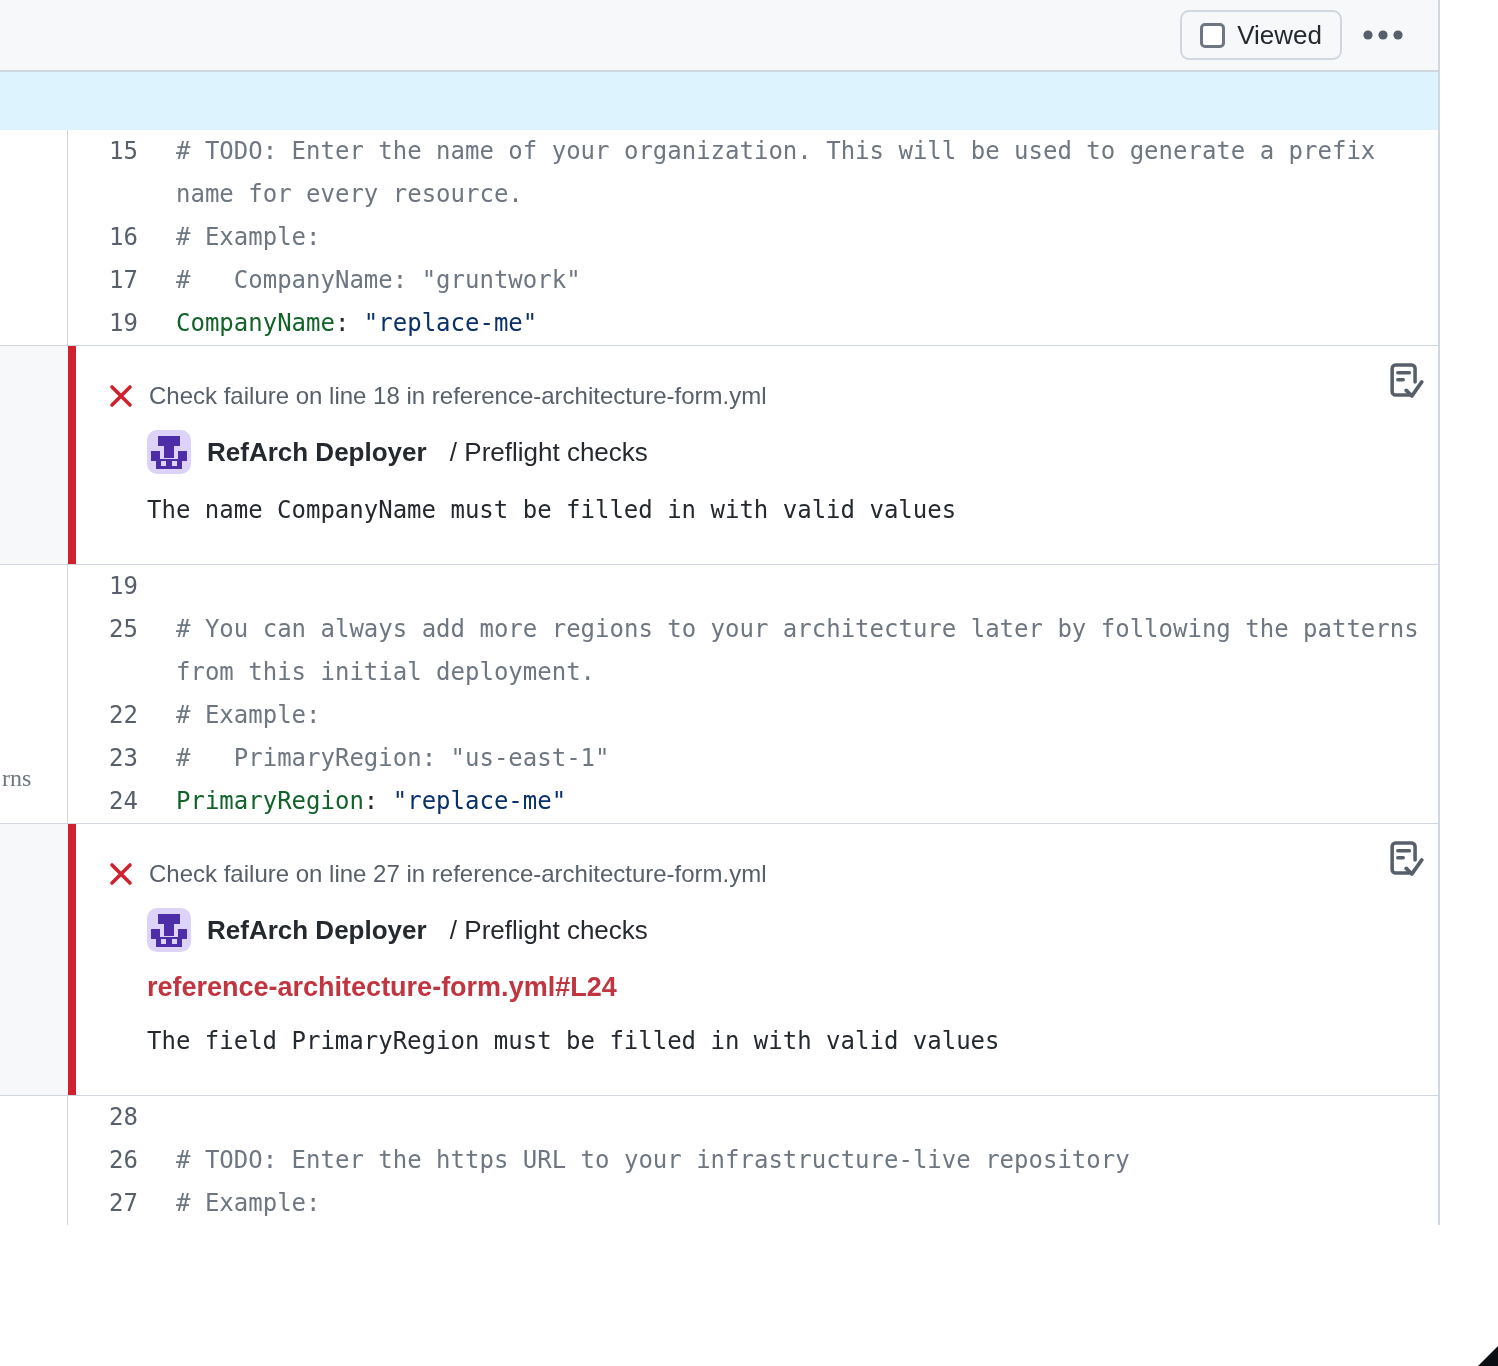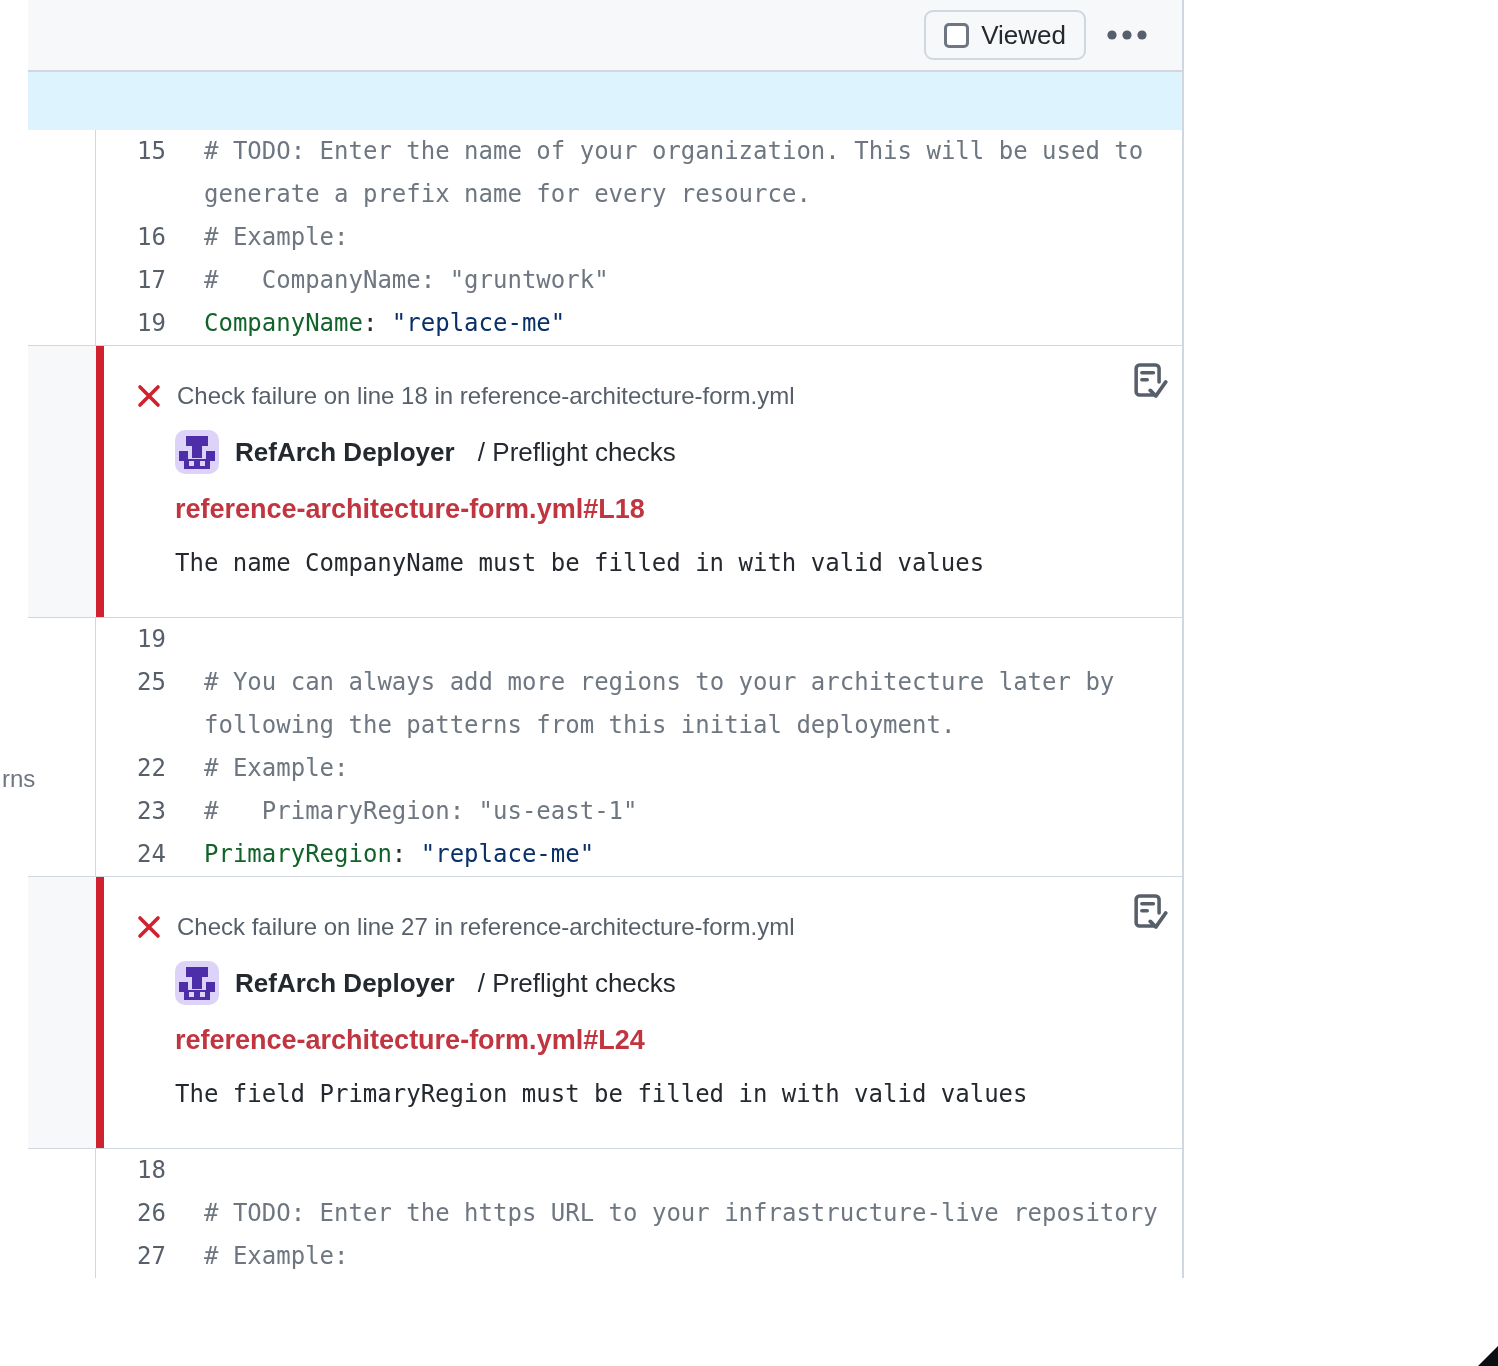--- a/index.html
+++ b/index.html
@@ -5,21 +5,21 @@
   * { box-sizing: border-box; }
   html,body { margin:0; padding:0; }
   body {
     width:1498px; height:1366px; overflow:hidden; position:relative;
     background:#ffffff;
     font-family:"Liberation Sans", sans-serif;
     -webkit-font-smoothing:antialiased;
   }
 
   
-  .card { width:1156px; border-right:2px solid #d0d7de; background:#404040;margin-left:28px; }
+  .card { width:1440px; border-right:2px solid #d0d7de; background:#404040; }
 
   
   .file-header {
     height:72px; background:#f6f8fa; border-bottom:2px solid #d0d7de;
     display:flex; align-items:center; justify-content:flex-end;
     gap:14px; padding-right:28px;
   }
   .viewed-btn {
     display:flex; align-items:center; gap:12px;
     height:50px; padding:0 18px;
@@ -72,21 +72,21 @@
   .ann-link-row { line-height:1; }
   .ann-msg {
     margin-left:40px; font-family:"DejaVu Sans Mono", monospace;
     font-size:24px; color:#24292f; white-space:pre-wrap;
   }
   .ann-action { position:absolute; top:14px; right:14px; background:none; border:none; padding:0; cursor:pointer; }
 
   
   .left-pane-fragment {
     position:absolute; left:2px; top:757px;
-    font-family:Liberation Sans, sans-serif; font-size:24px; line-height:43px;
+    font-family:Liberation Serif, serif; font-size:24px; line-height:43px;
     color:#6e7781;
     text-align:center;
   }
 
   .mouse-cursor { position:absolute; right:0; bottom:0; }
 </style>
 </head>
 <body>
 
 <div class="card">
@@ -146,23 +146,20 @@
           <rect x="17" y="14" width="10" height="14" fill="#4d2da8"></rect>
           <rect x="4" y="21" width="9" height="10" fill="#4d2da8"></rect>
           <rect x="31" y="21" width="9" height="10" fill="#4d2da8"></rect>
           <rect x="9" y="29" width="26" height="10" fill="#4d2da8"></rect>
           <rect x="14" y="31" width="5" height="5" fill="#ddd3f8"></rect>
           <rect x="25" y="31" width="5" height="5" fill="#ddd3f8"></rect>
         </svg>
         <span class="app-name">RefArch Deployer</span>
         <span class="check-name"> / Preflight checks</span>
       </div>
-      <div class="ann-link-row">
-        <a class="ann-link">reference-architecture-form.yml#L18</a>
-      </div>
       <div class="ann-msg">The name CompanyName must be filled in with valid values</div>
       <button class="ann-action">
         <svg width="40" height="44" viewBox="0 0 26 28">
           <path d="M16.5 22.5 H7.5 a2.2 2.2 0 0 1 -2.2 -2.2 V5.2 a2.2 2.2 0 0 1 2.2 -2.2 H18 a2.2 2.2 0 0 1 2.2 2.2 V14" fill="none" stroke="#57606a" stroke-width="2.3" stroke-linecap="round"></path>
           <path d="M9 8 h7.5 M9 12.5 h3.5" fill="none" stroke="#57606a" stroke-width="2.3" stroke-linecap="round"></path>
           <path d="M14.5 19.5 l3.6 3.6 L24.5 14" fill="none" stroke="#57606a" stroke-width="2.5" stroke-linecap="round" stroke-linejoin="round"></path>
         </svg>
       </button>
     </div>
   </section>
@@ -228,21 +225,21 @@
           <path d="M14.5 19.5 l3.6 3.6 L24.5 14" fill="none" stroke="#57606a" stroke-width="2.5" stroke-linecap="round" stroke-linejoin="round"></path>
         </svg>
       </button>
     </div>
   </section>
 
   <section class="code-section">
     <div class="gutter"></div>
     <div class="lines">
         <div class="code-row">
-          <span class="ln">18</span>
+          <span class="ln">28</span>
           <span class="code-text">&nbsp;</span>
         </div>
         <div class="code-row">
           <span class="ln">26</span>
           <span class="code-text"><span class="tk-com"># TODO: Enter the https URL to your infrastructure-live repository</span></span>
         </div>
         <div class="code-row">
           <span class="ln">27</span>
           <span class="code-text"><span class="tk-com"># Example:</span></span>
         </div>

